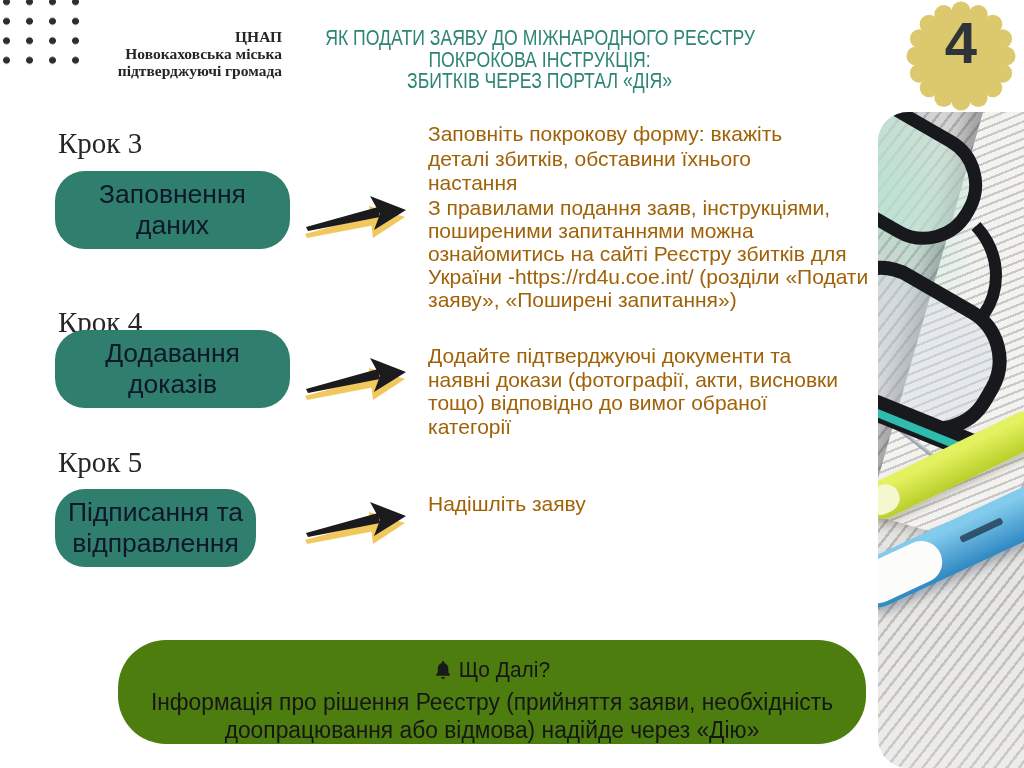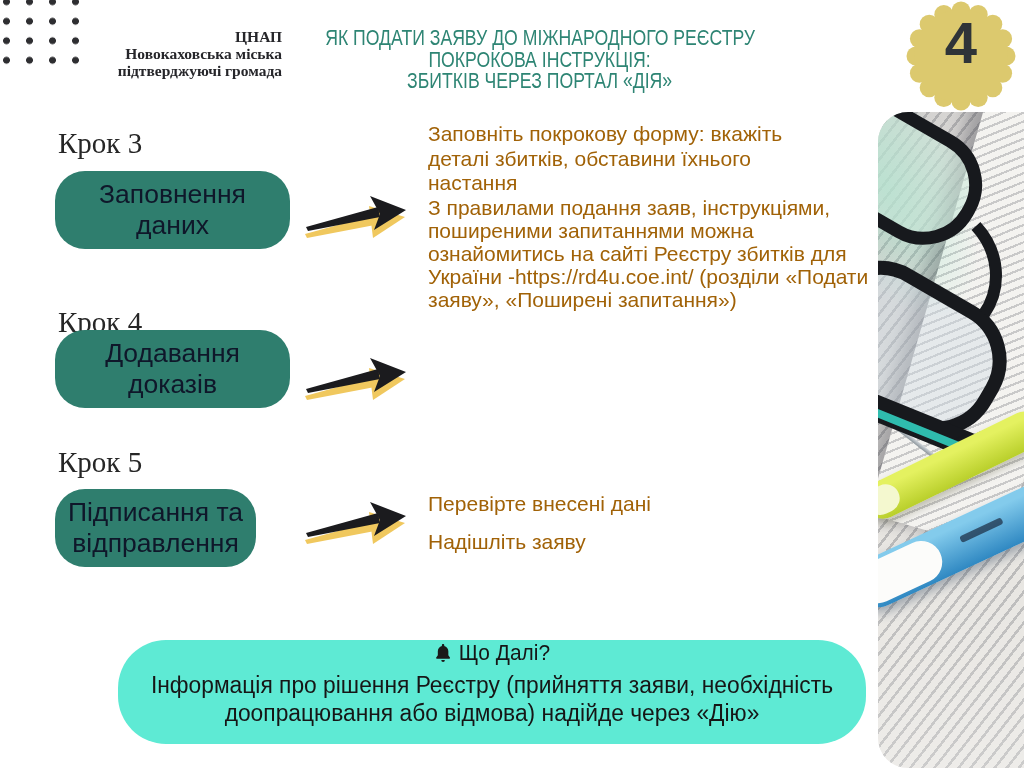--- a/index.html
+++ b/index.html
@@ -48,22 +48,22 @@
   
   .desc { position:absolute; left:428px; color:#a16207; font-size:21px; }
   #desc3a { top:122px; width:400px; line-height:24.5px; }
   #desc3b { top:196px; width:458px; line-height:23px; }
   #desc4  { top:344px; width:412px; line-height:23.5px; }
   #desc5  { top:492px; width:440px; }
   #desc5 p { margin:0 0 14px 0; white-space:nowrap; }
 
   
   .footer { position:absolute; left:118px; top:640px; width:748px; height:104px;
-    background:#5eead4; border-radius:48px; display:flex; flex-direction:column;
-    align-items:center; justify-content:flex-start; color:#161616; }
+    background:#4d7c0f; border-radius:48px; display:flex; flex-direction:column;
+    align-items:center; justify-content:flex-end; color:#161616; }
   .footer-heading { display:flex; align-items:center; gap:7px; font-size:22px;
     transform:scaleX(0.95); margin-bottom:5px; }
   .footer-body { font-size:23.5px; line-height:28px; text-align:center; width:742px;
     transform:scaleX(0.97); }
 
   
   .photo { position:absolute; left:878px; top:112px; width:146px; height:656px;
     border-radius:30px 0 0 30px; overflow:hidden; background:#e8e6e2; }
   .page-stripes { position:absolute; left:-200px; top:-100px; width:640px; height:960px;
     transform:rotate(-52deg);
@@ -172,22 +172,22 @@
     <g>
       <polygon points="3,46 76,26 78,36 5,50" fill="#F0C85E"></polygon>
       <polygon points="67,18 103,29 71,50" fill="#F0C85E"></polygon>
       <polygon points="4,39 76,19 78,29 6,43" fill="#1b1b1e"></polygon>
       <polygon points="68,8 104,22 72,42 78,26" fill="#1b1b1e"></polygon>
     </g>
   </svg>
 
   <div class="desc" id="desc3a">Заповніть покрокову форму: вкажіть деталі збитків, обставини їхнього настання</div>
   <div class="desc" id="desc3b">З правилами подання заяв, інструкціями, поширеними запитаннями можна ознайомитись на сайті Реєстру збитків для України -https://rd4u.coe.int/ (розділи «Подати заяву», «Поширені запитання»)</div>
+  <div class="desc" id="desc4">Додайте підтверджуючі документи та наявні докази (фотографії, акти, висновки тощо) відповідно до вимог обраної категорії</div>
   <div class="desc" id="desc5">
-    <p>Перевірте внесені дані</p>
     <p>Надішліть заяву</p>
   </div>
 
   <div class="footer">
     <div class="footer-heading">
       <svg width="19" height="21" viewBox="0 0 24 26">
         <path fill="#1a1a1a" d="M12 1c-.9 0-1.6.7-1.6 1.6v.9C7.2 4.3 5 7 5 10.2v5l-2.1 3c-.4.6 0 1.4.7 1.4h16.8c.7 0 1.1-.8.7-1.4l-2.1-3v-5c0-3.2-2.2-5.9-5.4-6.7v-.9C13.6 1.7 12.9 1 12 1z"></path>
         <path fill="#1a1a1a" d="M9.6 21.2a2.4 2.4 0 0 0 4.8 0z"></path>
       </svg>
       <span>Що Далі?</span>

